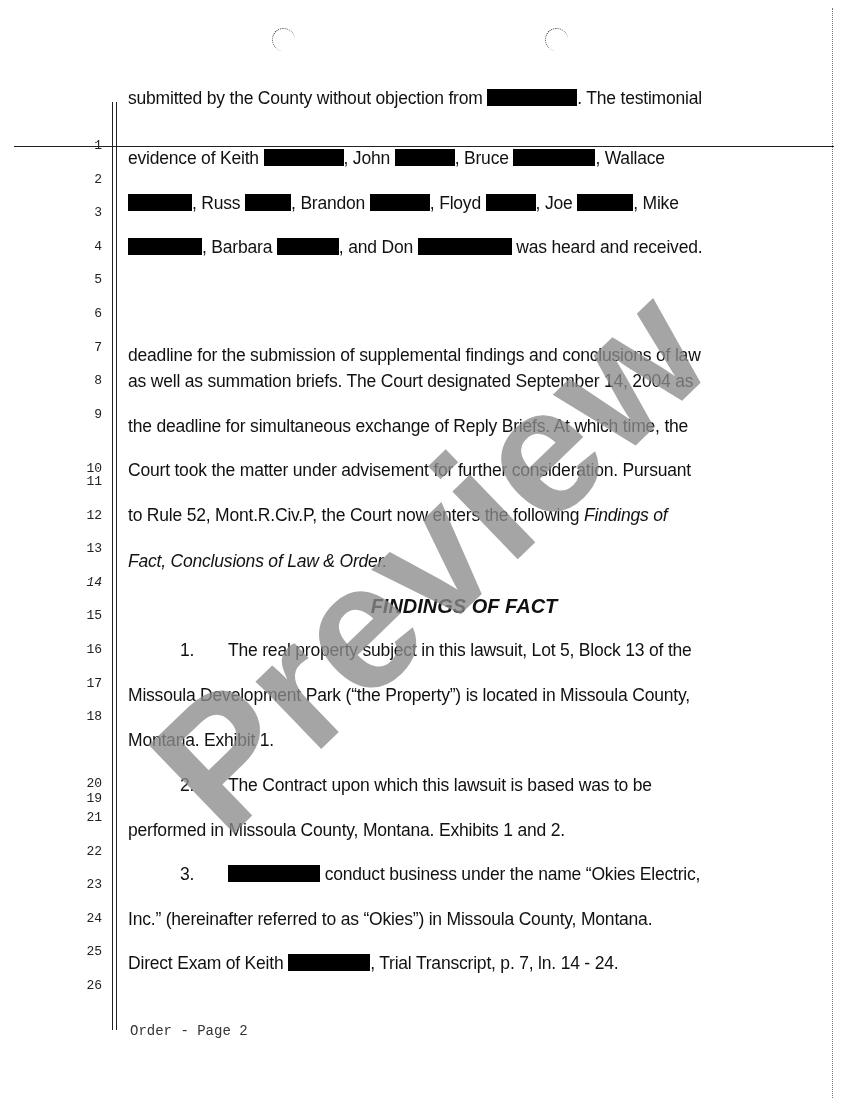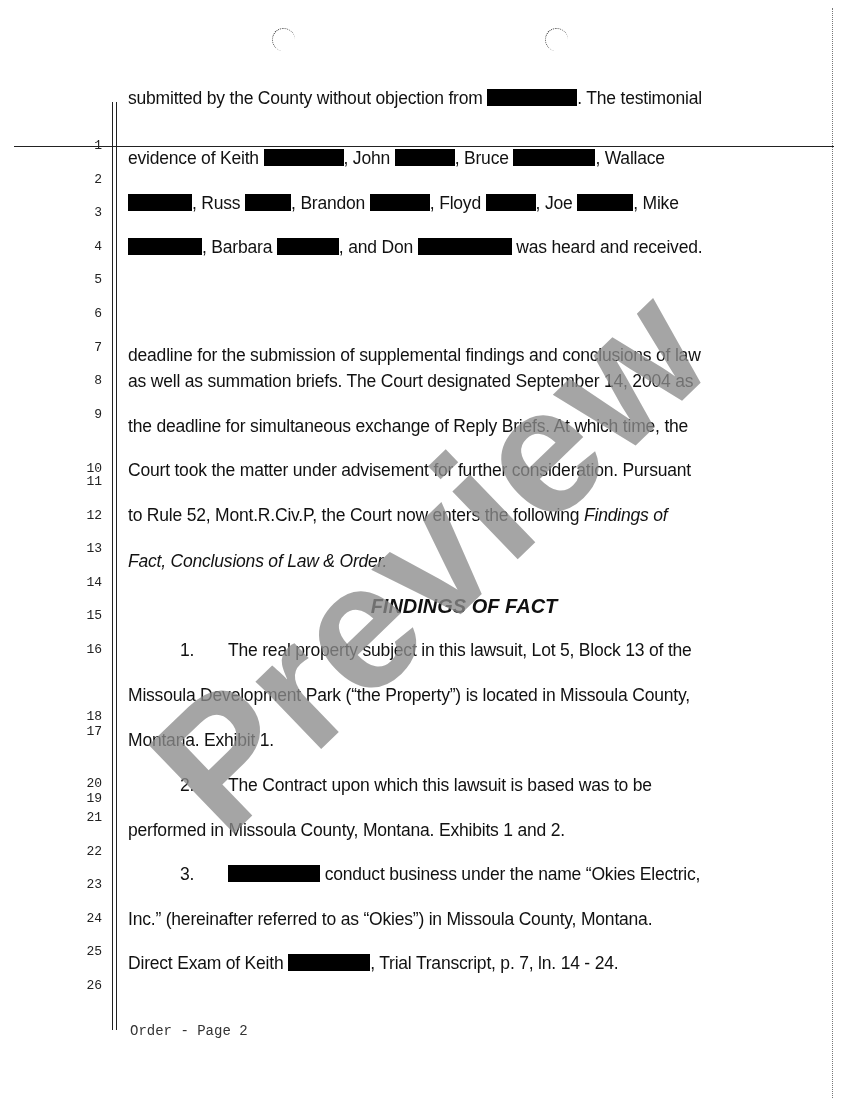--- a/index.html
+++ b/index.html
@@ -66,24 +66,24 @@
     <span class="ln" style="top:239px;">4</span>
     <span class="ln" style="top:272px;">5</span>
     <span class="ln" style="top:306px;">6</span>
     <span class="ln" style="top:340px;">7</span>
     <span class="ln" style="top:373px;">8</span>
     <span class="ln" style="top:407px;">9</span>
     <span class="ln" style="top:461px;">10</span>
     <span class="ln" style="top:474px;">11</span>
     <span class="ln" style="top:508px;">12</span>
     <span class="ln" style="top:541px;">13</span>
-    <span class="ln" style="top:575px;">14</span>
+    <span class="ln" style="top:575px;font-style:italic;">14</span>
     <span class="ln" style="top:608px;">15</span>
     <span class="ln" style="top:642px;">16</span>
-    <span class="ln" style="top:676px;margin-top:48px;">17</span>
+    <span class="ln" style="top:676px;">17</span>
     <span class="ln" style="top:709px;">18</span>
     <span class="ln" style="top:743px;margin-top:48px;">19</span>
     <span class="ln" style="top:776px;">20</span>
     <span class="ln" style="top:810px;">21</span>
     <span class="ln" style="top:844px;">22</span>
     <span class="ln" style="top:877px;">23</span>
     <span class="ln" style="top:911px;">24</span>
     <span class="ln" style="top:944px;">25</span>
     <span class="ln" style="top:978px;">26</span>
   </div>

